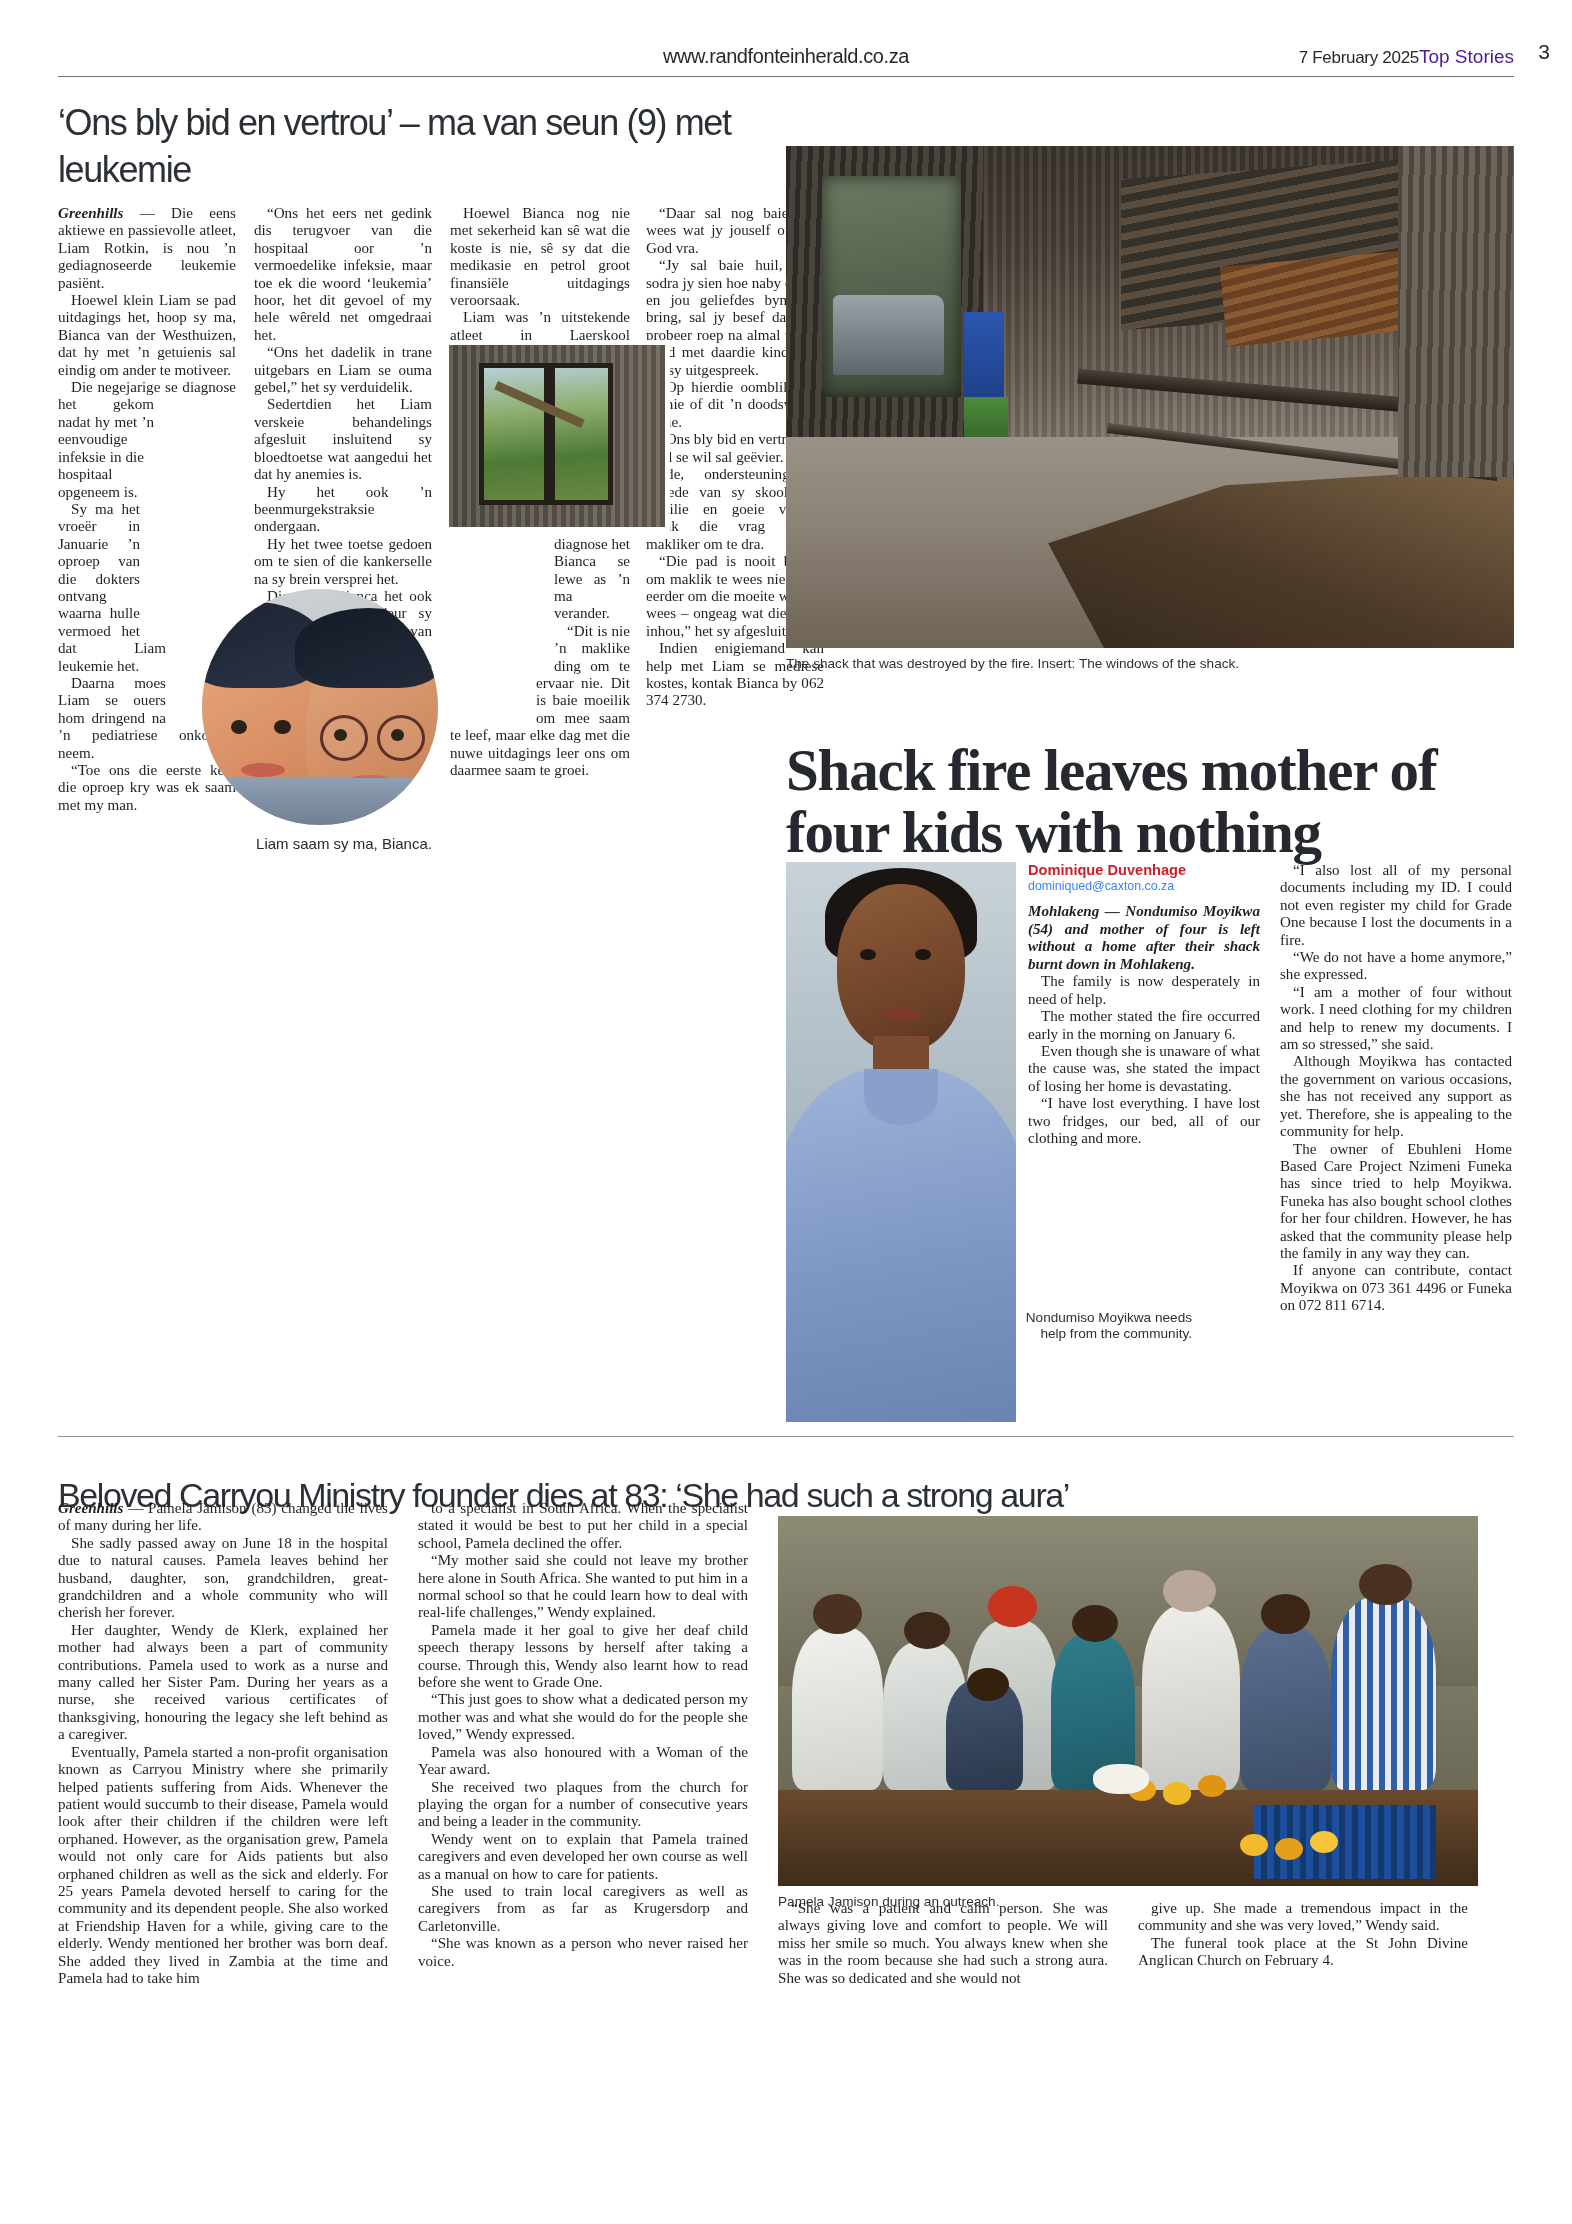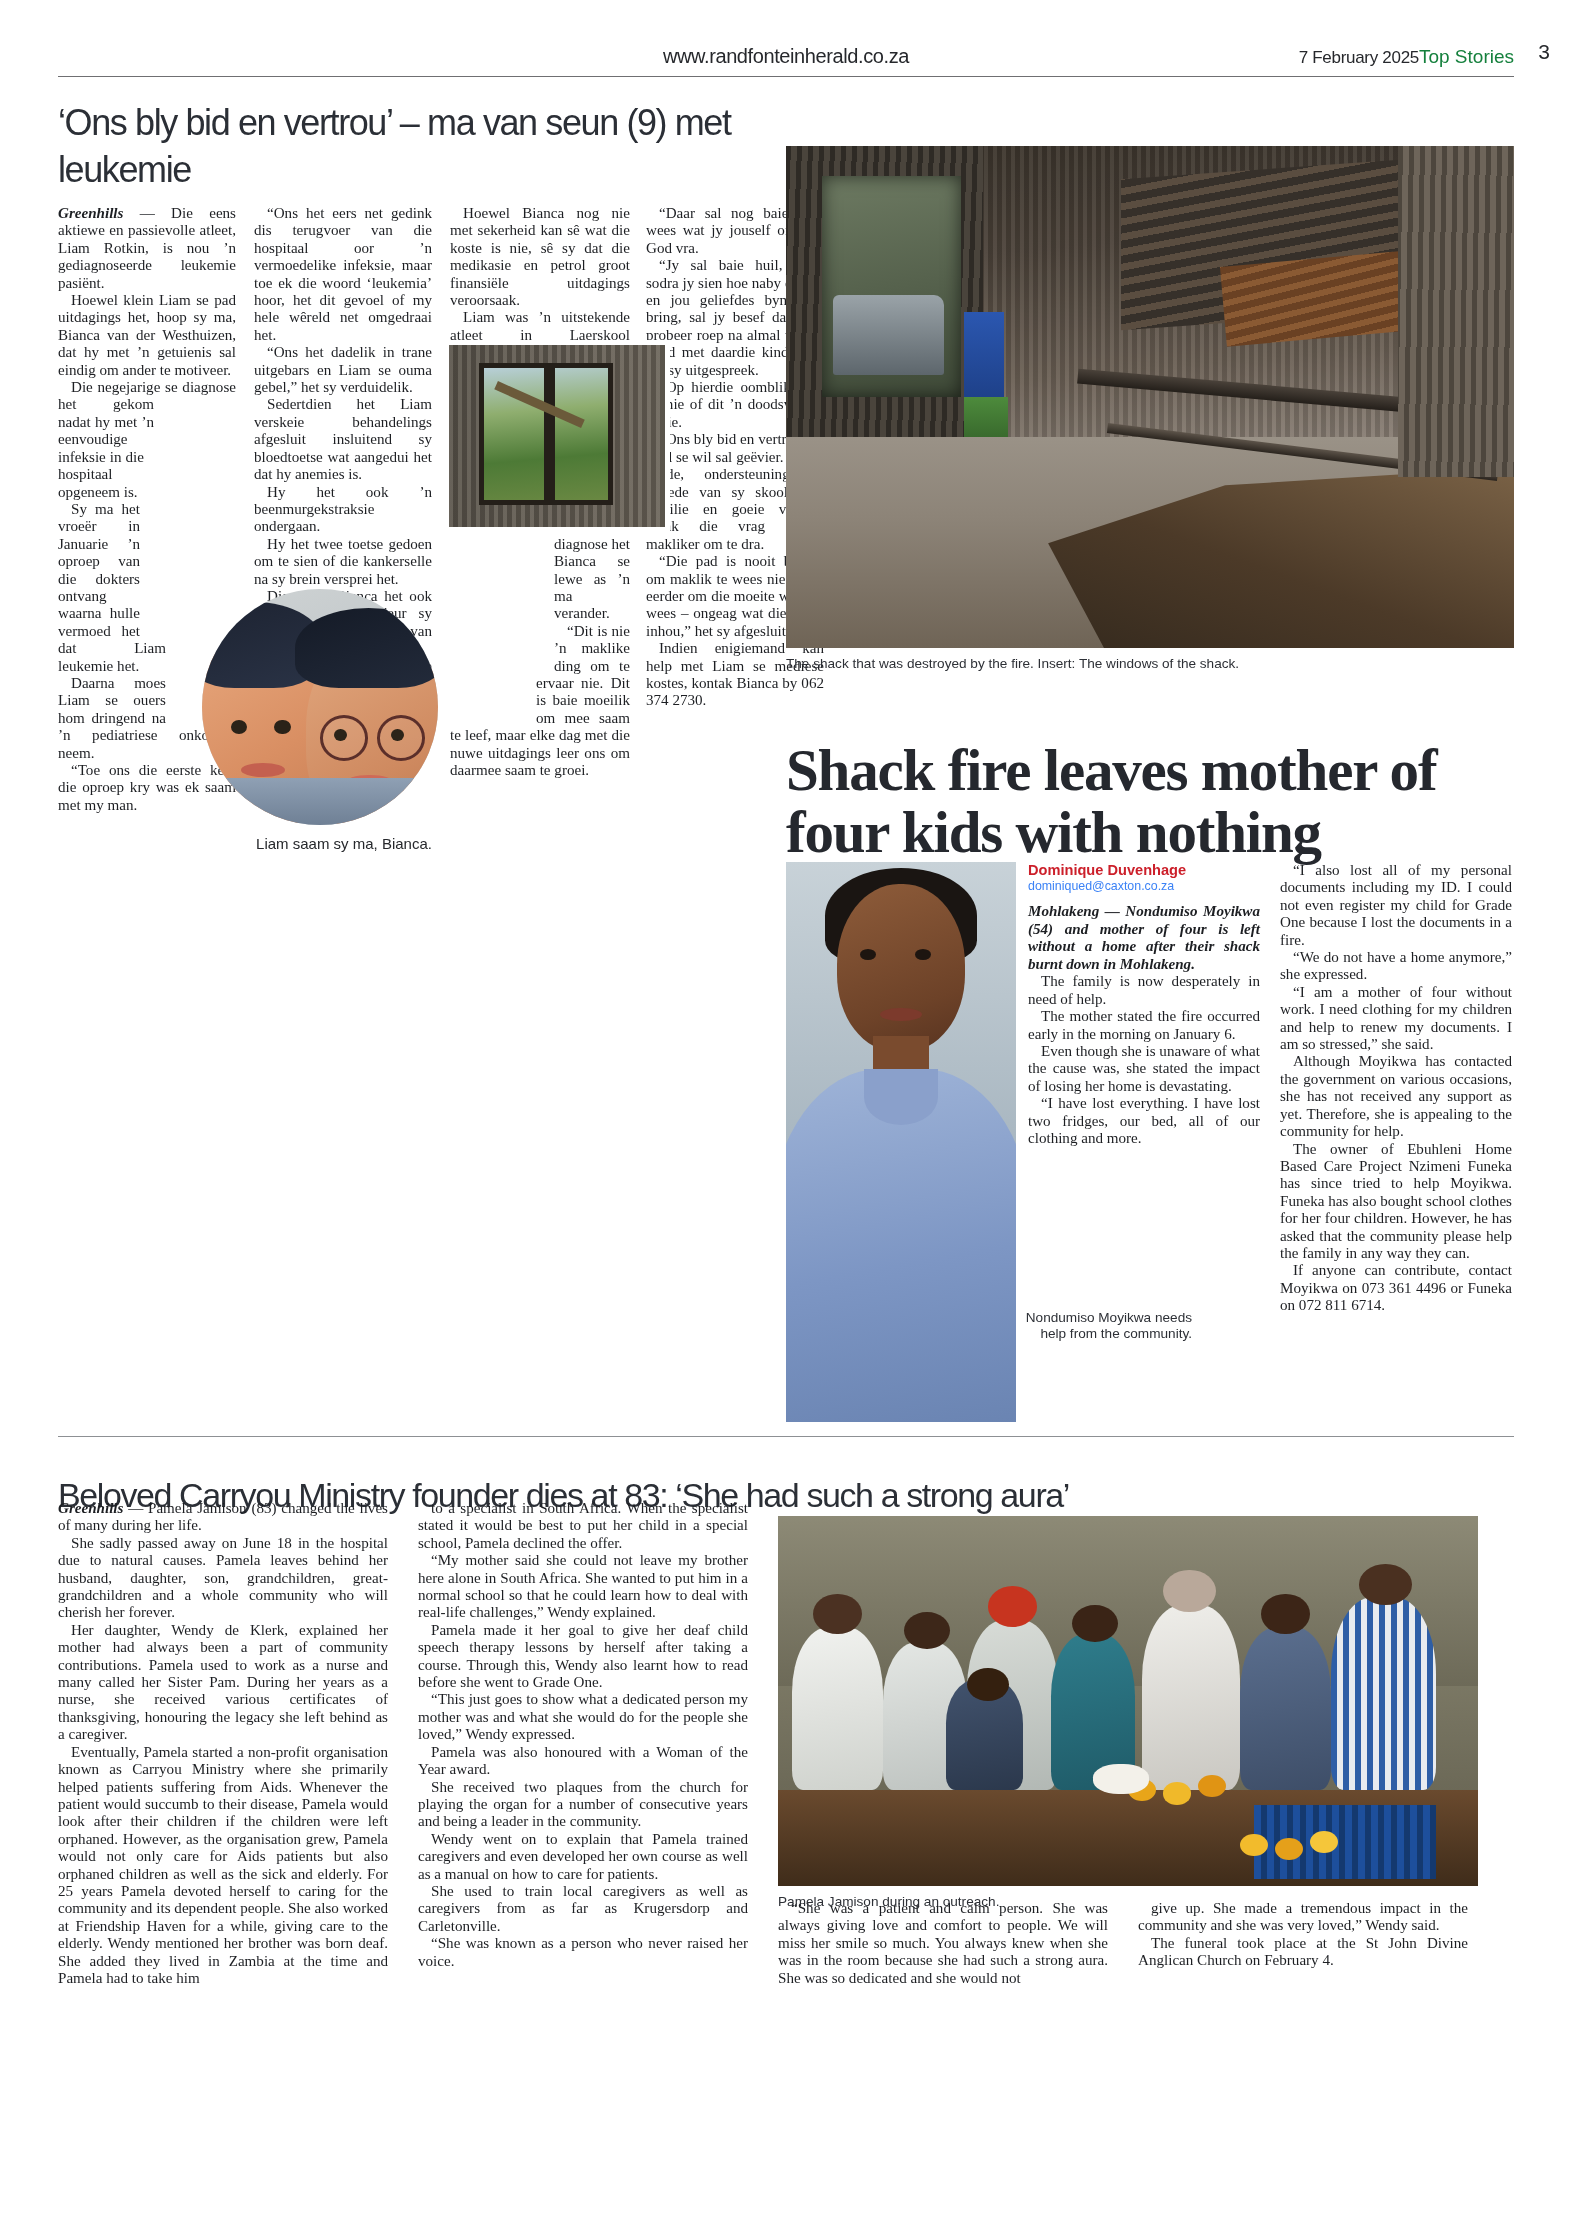--- a/index.html
+++ b/index.html
@@ -19,21 +19,21 @@
     position:relative;
     display:flex; align-items:flex-end; justify-content:flex-end;
     padding-top:46px; padding-bottom:8px;
     border-bottom:1.6px solid #6f6f72;
     font-family:"Liberation Sans", sans-serif;
   }
   .masthead .date { font-size:17px; color:#26282c; letter-spacing:-0.3px; }
   .masthead .url { font-size:20px; color:#26282c; letter-spacing:-0.4px;
      position:absolute; left:50%; transform:translateX(-50%); bottom:8px; }
   .masthead .right { display:flex; align-items:baseline; gap:26px; }
-  .masthead .section { font-size:19px; color:#15803d; }
+  .masthead .section { font-size:19px; color:#4c1d95; }
   .masthead .pageno { font-size:21px; color:#26282c; position:absolute; right:-36px; bottom:12px; }
 
   
   .hl-sans {
     font-family:"Liberation Sans", sans-serif;
     font-weight:400; color:#2b2f36; letter-spacing:-1.4px;
   }
   p { margin:0; text-align:justify; text-justify:inter-word; hyphens:auto; }
   .body-col { font-size:15.1px; line-height:17.4px; }
   .body-col p { text-indent:13px; }

